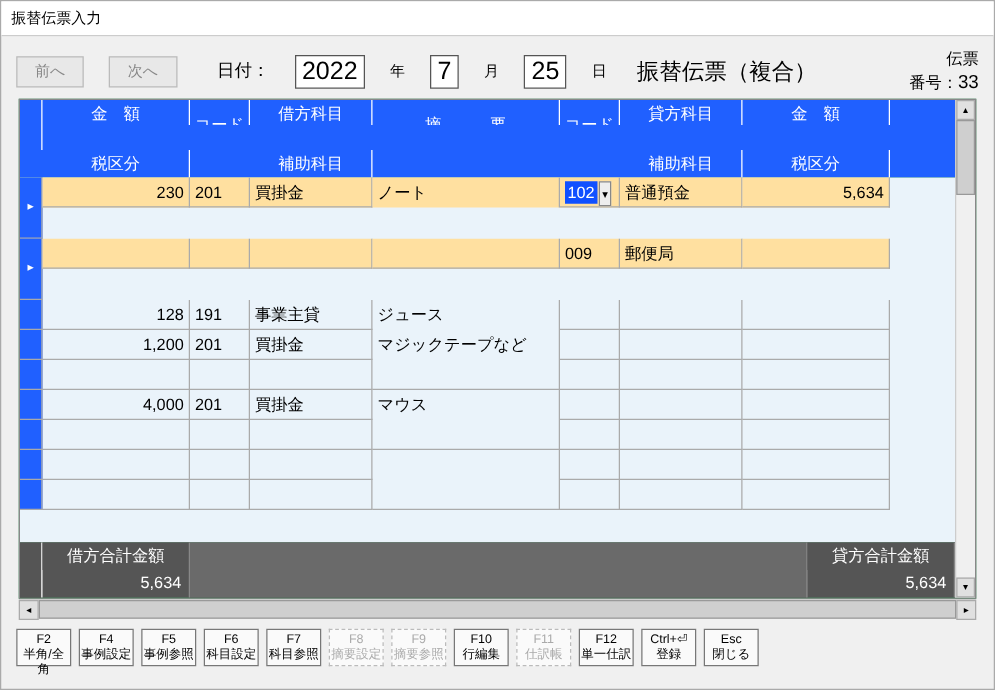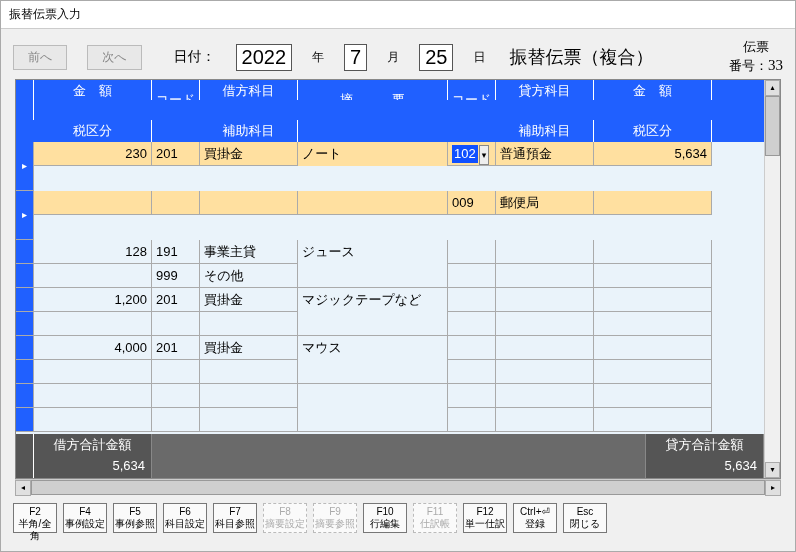--- a/index.html
+++ b/index.html
@@ -3,22 +3,22 @@
 <meta charset="utf-8">
 <style>
   * { box-sizing: border-box; margin: 0; padding: 0; }
   body { font-family: "MS PGothic", "Meiryo", sans-serif; font-size: 12px; background: #f0f0f0; width: 796px; height: 552px; overflow: hidden; border: 1px solid #aaa; }
   .window-title { background: #fff; padding: 5px 8px; font-size: 12px; border-bottom: 1px solid #ccc; }
   .toolbar { padding: 10px 12px 4px 12px; display: flex; align-items: center; gap: 20px; }
   .nav-btn { background: #e8e8e8; border: 1px solid #bbb; padding: 3px 14px; font-size: 12px; color: #888; }
   .date-label { font-size: 14px; margin-left: 12px; }
   .date-box { border: 1px solid #555; padding: 1px 5px; font-size: 20px; background: #fff; }
   .title-main { font-size: 18px; margin-left: 4px; }
-  .slip-no { font-size: 13px; margin-left: auto; line-height: 1.3; text-align: center; }
-  .slip-no .sn-val { font-size: 15px; display: inline-block; font-family: Liberation Serif, serif; }
+  .slip-no { font-size: 13px; margin-left: auto; line-height: 1.3; text-align: right; }
+  .slip-no .sn-val { font-size: 15px; display: inline-block; }
   .grid-wrap { margin: 0 14px; border: 1px solid #888; background: #15803d; position: relative; height: 400px; display: flex; flex-direction: column; }
   .hdr-row { display: flex; background: #2060ff; color: #fff; font-size: 13px; }
   .hdr-row .cell { border-right: 1px solid #fff; border-bottom: 1px solid #fff; text-align: center; padding: 2px 0; }
   .hdr-row.sub .cell { border-bottom: none; }
   .gutter { width: 18px; background: #2060ff; border-right: 1px solid #fff; }
   .scrollbar { width: 16px; background: #f0f0f0; display: flex; flex-direction: column; border-left: 1px solid #ccc; }
   .sb-btn { height: 16px; background: #e0e0e0; border: 1px solid #aaa; font-size: 8px; text-align: center; line-height: 14px; }
   .sb-thumb { flex: 0 0 60px; background: #cfcfcf; border: 1px solid #999; margin: 0; }
   .sb-track { flex: 1; }
   .hscrollbar { height: 16px; background: #f0f0f0; display: flex; border-top: 1px solid #ccc; margin: 0 14px; }
@@ -123,30 +123,20 @@
             <div class="cell col-amt amt">128</div>
             <div class="cell col-code">191</div>
             <div class="cell col-acct">事業主貸</div>
             <div class="cell col-desc desc-cell">ジュース</div>
             <div class="cell col-code2"></div>
             <div class="cell col-acct2"></div>
             <div class="cell col-amt2 amt"></div>
           </div>
           <div class="row">
             <div class="gutter-cell"></div>
-            <div class="cell col-amt amt"></div>
-            <div class="cell col-code">999</div>
-            <div class="cell col-acct">その他</div>
-            <div class="cell col-desc desc-cell bottom"></div>
-            <div class="cell col-code2"></div>
-            <div class="cell col-acct2"></div>
-            <div class="cell col-amt2 amt"></div>
-          </div>
-          <div class="row">
-            <div class="gutter-cell"></div>
             <div class="cell col-amt amt">1,200</div>
             <div class="cell col-code">201</div>
             <div class="cell col-acct">買掛金</div>
             <div class="cell col-desc desc-cell">マジックテープなど</div>
             <div class="cell col-code2"></div>
             <div class="cell col-acct2"></div>
             <div class="cell col-amt2 amt"></div>
           </div>
           <div class="row">
             <div class="gutter-cell"></div>

